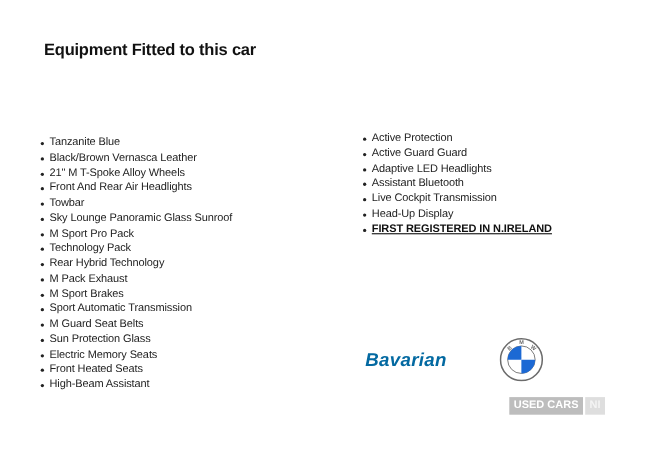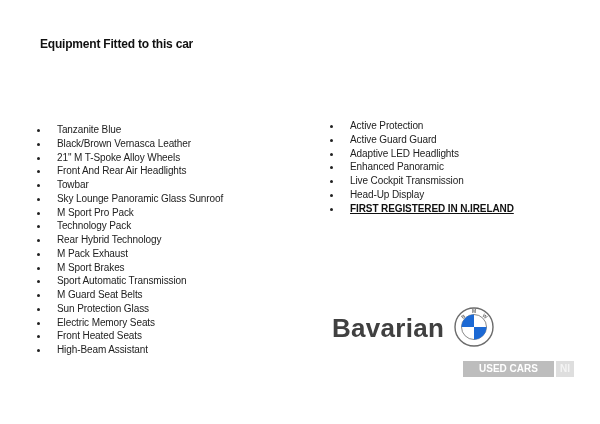--- a/index.html
+++ b/index.html
@@ -1,44 +1,44 @@
 <!DOCTYPE html>
 <html><head>
   <meta charset="utf-8">
   <style>
     * { margin: 0; padding: 0; box-sizing: border-box; }
     html, body { width: 600px; height: 424px; background: #ffffff; overflow: hidden; }
     body { position: relative; font-family: "Liberation Sans", sans-serif; color: #1a1a1a; }
     .title {
       position: absolute; left: 40px; top: 37px;
-      font-size: 12px; font-weight: bold; color: #111; letter-spacing: -0.2px;
+      font-size: 15px; font-weight: bold; color: #111; letter-spacing: -0.2px;
     }
     .list { position: absolute; list-style: none; }
     .list li {
       position: relative; height: 13.75px; line-height: 13.75px;
       font-size: 10px; color: #222; white-space: nowrap; letter-spacing: -0.1px;
     }
     .list li .bullet {
       position: absolute; left: 0; top: 6px; width: 3px; height: 3px;
       background: #222; border-radius: 50%;
     }
-    .list li .txt { position: absolute; left: 20px; }
+    .list li .txt { position: absolute; left: 8px; }
     .list li.bold .txt { font-weight: bold; color: #111; text-decoration: underline; }
     #left-list { left: 37px; top: 123px; }
     #right-list { left: 330px; top: 119px; }
     .brand { position: absolute; left: 332px; top: 306px; height: 44px; display: flex; align-items: center; }
     .brand-name {
-      font-size: 26px; font-weight: bold; color: #404040; letter-spacing: 0.3px;
+      font-size: 17px; font-weight: bold; color: #0369a1; letter-spacing: 0.3px; font-style: italic;
     }
     .roundel { position: absolute; left: 454px; top: 307px; width: 40px; height: 40px; }
     .badge {
       position: absolute; left: 463px; top: 361px; height: 16px; display: flex;
       font-size: 10px; font-weight: bold; color: #fff;
     }
-    .badge .used { background: #bdbdbd; padding: 0 16px; line-height: 16px; }
+    .badge .used { background: #bdbdbd; padding: 0 4px; line-height: 16px; }
     .badge .ni { background: #dedede; padding: 0 4px; line-height: 16px; margin-left: 2px; color: #f4f4f4; }
   </style>
 </head>
 <body>
 
 <div class="title">Equipment Fitted to this car</div>
 
 <ul class="list" id="left-list">
     <li>
       <span class="bullet"></span>
@@ -117,21 +117,21 @@
     <li>
       <span class="bullet"></span>
       <span class="txt">Active Guard Guard</span>
     </li>
     <li>
       <span class="bullet"></span>
       <span class="txt">Adaptive LED Headlights</span>
     </li>
     <li>
       <span class="bullet"></span>
-      <span class="txt">Enhanced Panoramic</span>
+      <span class="txt">Assistant Bluetooth</span>
     </li>
     <li>
       <span class="bullet"></span>
       <span class="txt">Live Cockpit Transmission</span>
     </li>
     <li>
       <span class="bullet"></span>
       <span class="txt">Head-Up Display</span>
     </li>
     <li class="bold">

